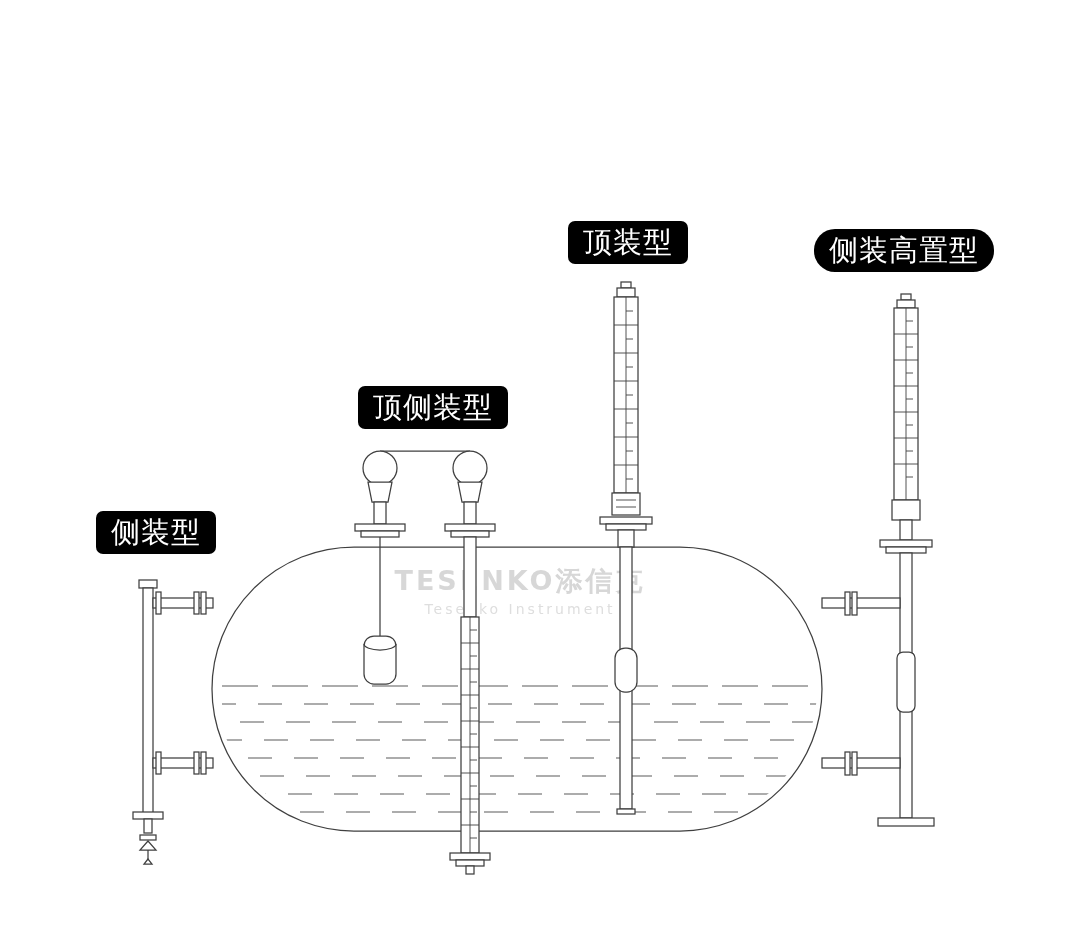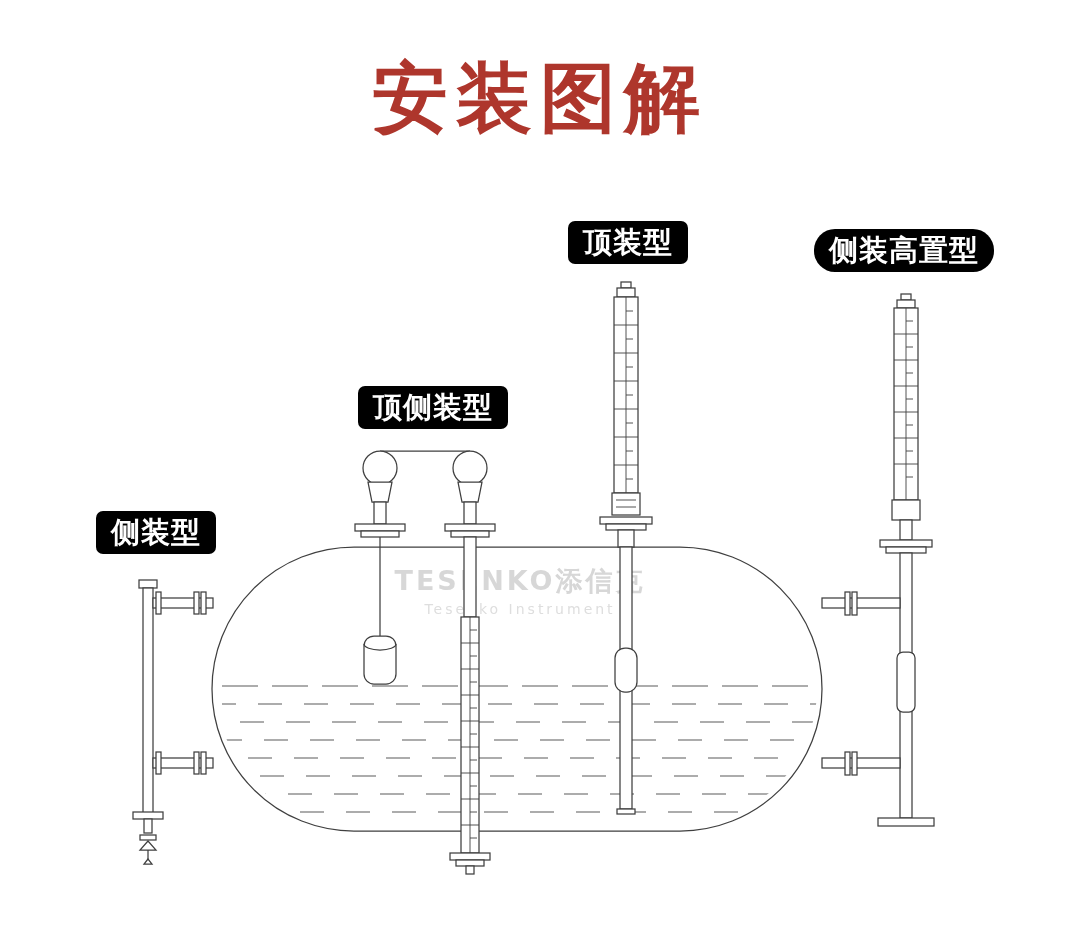--- a/index.html
+++ b/index.html
@@ -10,21 +10,21 @@
   .page-title{
     position:absolute;top:58px;left:0;width:1080px;
     text-align:center;
     font-size:76px;font-weight:800;letter-spacing:8px;
     color:#ae362c;line-height:1.05;
   }
 
   .tag{
     position:absolute;
     background:#000000;color:#ffffff;
-    font-size:29px;font-weight:700;letter-spacing:1px;
+    font-size:29px;font-weight:400;letter-spacing:1px;
     padding:5px 15px;border-radius:7px;line-height:1.15;
     white-space:nowrap;
   }
   .tag-top-mounted{left:568px;top:221px;}
   .tag-side-high{left:814px;top:229px;border-radius:21px;}
   .tag-top-side{left:358px;top:386px;}
   .tag-side{left:96px;top:511px;}
 
   svg{position:absolute;left:0;top:0;}
   .s  {stroke:#3f3f3f;stroke-width:1.25;fill:none;}
@@ -191,20 +191,19 @@
       <rect class="sf" x="845" y="592" width="5" height="23"></rect>
       <rect class="sf" x="852" y="592" width="5" height="23"></rect>
       <rect class="sf" x="822" y="758" width="78" height="10"></rect>
       <rect class="sf" x="845" y="752" width="5" height="23"></rect>
       <rect class="sf" x="852" y="752" width="5" height="23"></rect>
 
       <rect class="sf" x="878" y="818" width="56" height="8"></rect>
     </g>
   </svg>
 
-  <div class="page-title">安装图解</div>
 
   <div class="tag tag-top-mounted">顶装型</div>
   <div class="tag tag-side-high">侧装高置型</div>
   <div class="tag tag-side">侧装型</div>
   <div class="tag tag-top-side">顶侧装型</div>
 
 </div>
 
 </body></html>

